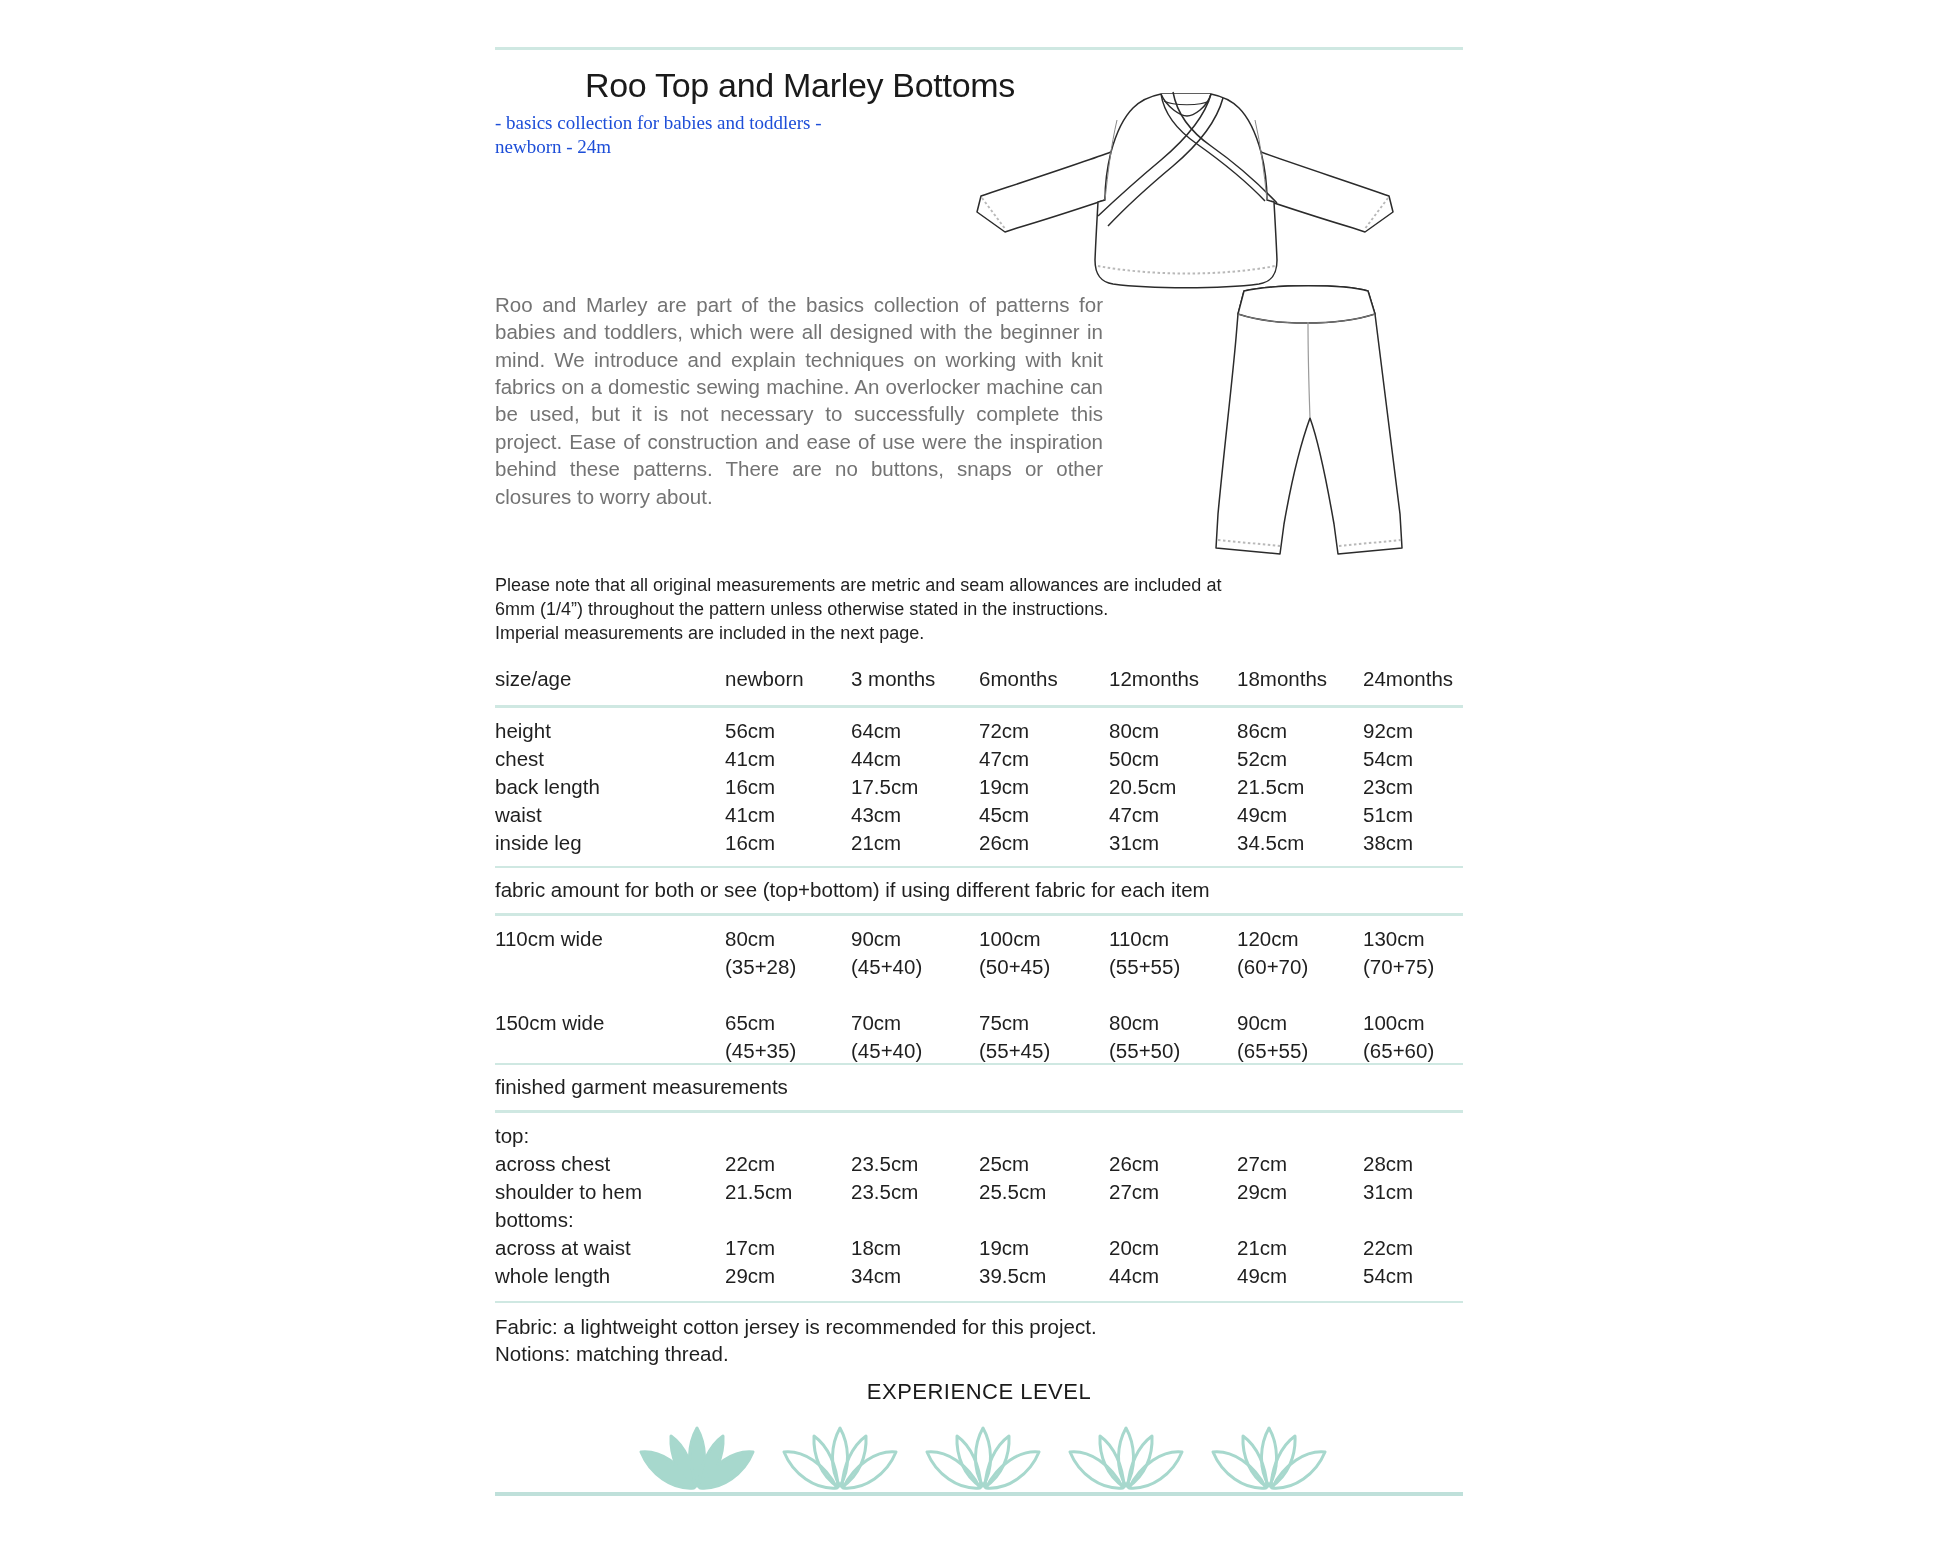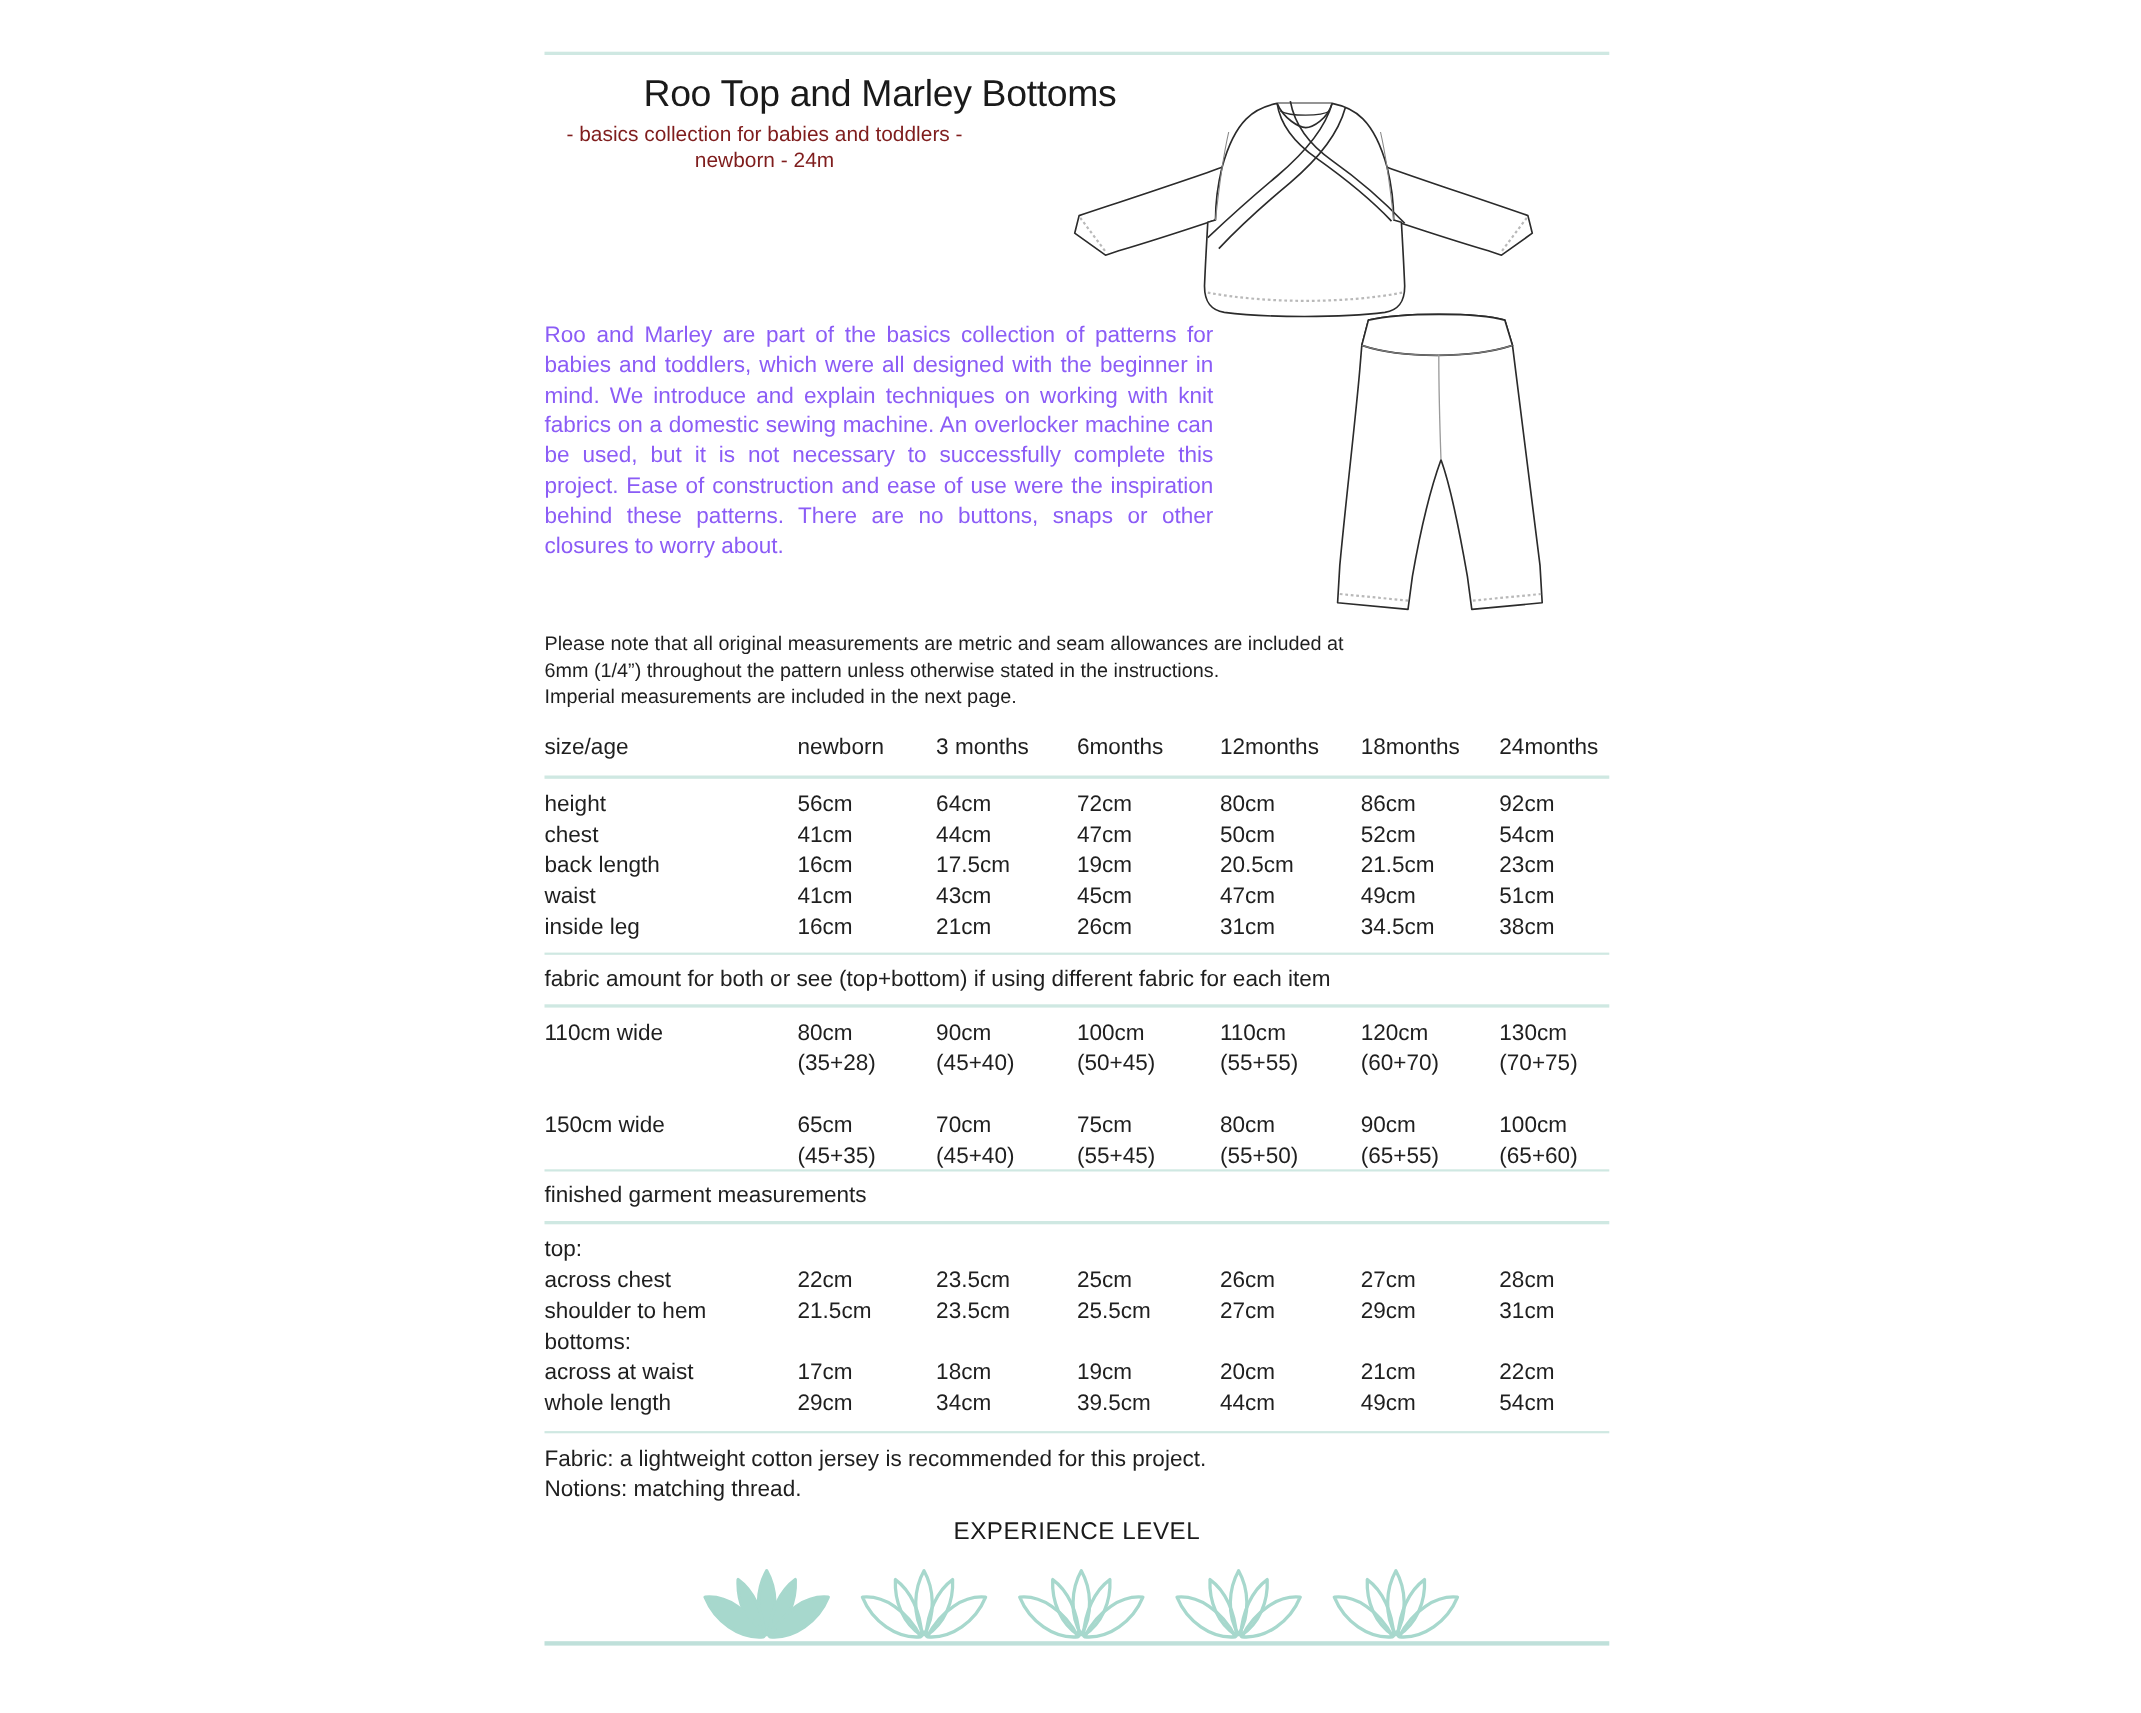--- a/index.html
+++ b/index.html
@@ -44,37 +44,37 @@
     font-size: 34px;
     font-weight: 400;
     letter-spacing: -0.3px;
     color: #1a1a1a;
     margin: 0 0 6px 0;
     white-space: nowrap;
     text-align: right;
   }
   .subtitle {
     font-size: 19px;
-    color: #7f1d1d;
-    text-align: center;
+    color: #1d4ed8;
     line-height: 1.28;
     margin: 0;
     padding-right: 120px;
+    font-family: Liberation Serif, serif;
   }
 
   
   #intro {
     position: absolute;
     left: 495px;
     top: 291px;
     width: 608px;
     font-size: 20.5px;
     line-height: 1.335;
     text-align: justify;
-    color: #8b5cf6;
+    color: #737373;
   }
 
   
   #note {
     position: absolute;
     left: 495px;
     top: 574px;
     width: 960px;
     font-size: 18px;
     line-height: 1.33;

